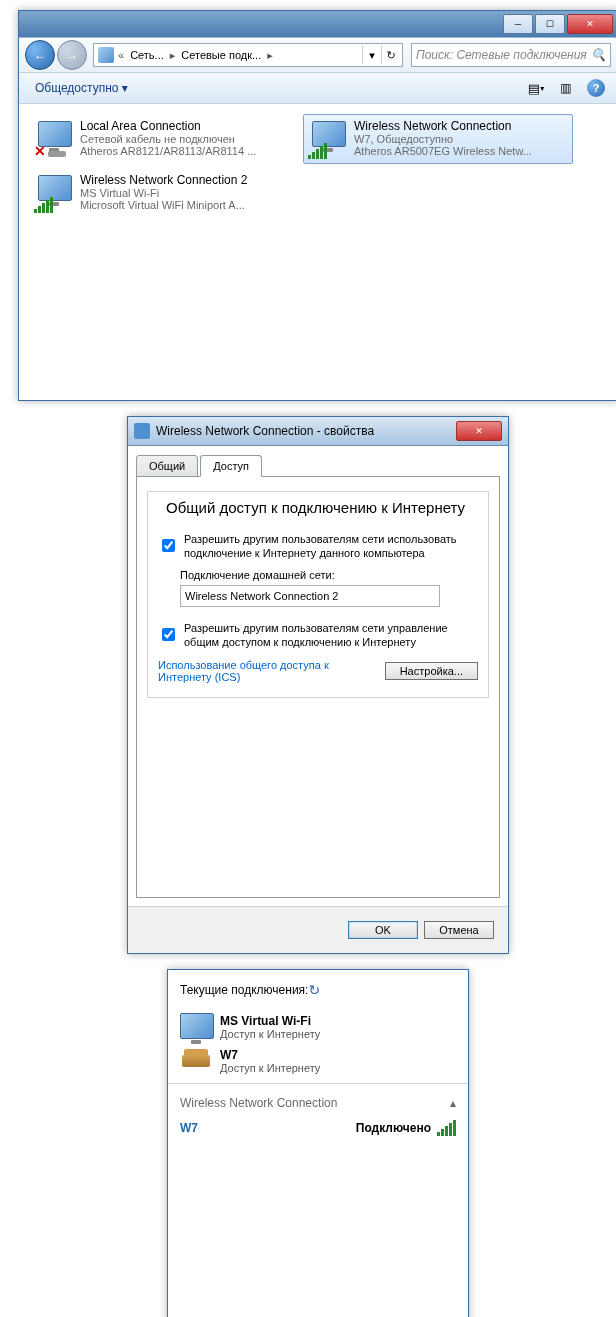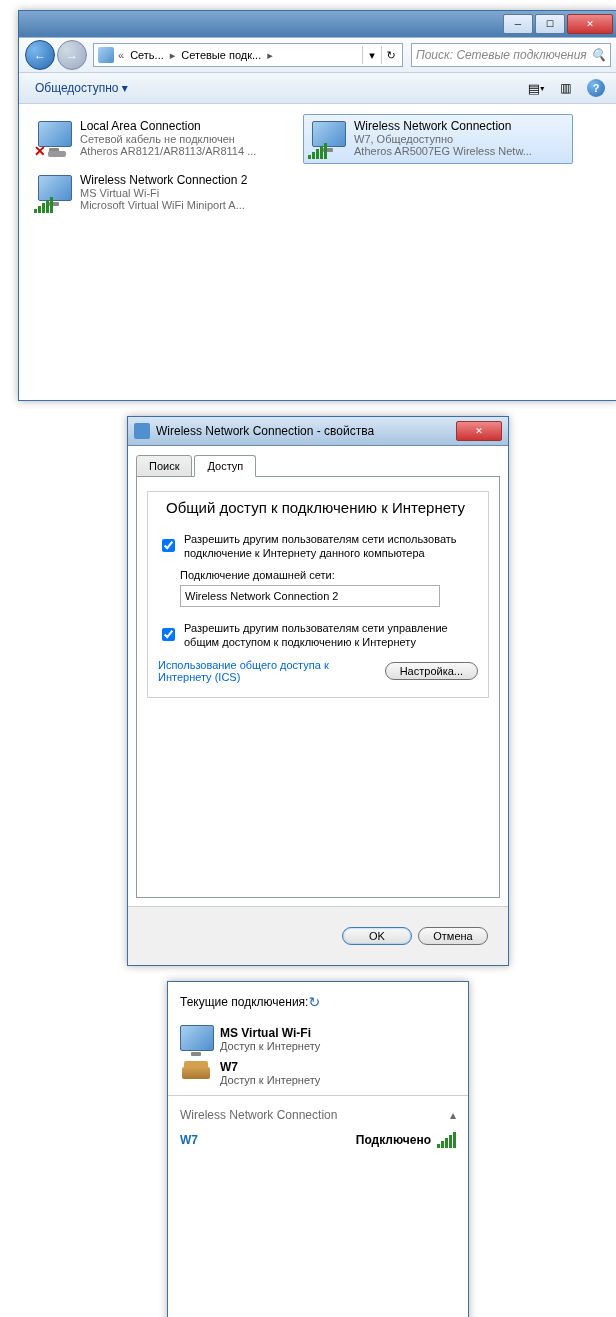--- a/index.html
+++ b/index.html
@@ -47,23 +47,23 @@
 .tabpane{border:1px solid #919b9c;padding:10px;min-height:400px;background:#fff}
 .group{border:1px solid #d0d0d0;padding:10px 10px 14px;margin-top:4px}
 .group-title{margin:-18px 0 8px 4px;background:#fff;display:inline-block;padding:0 4px;font-size:15px}
 .chkrow{display:flex;align-items:center;gap:6px;margin:8px 0}
 .chkrow input{margin-top:2px}
 .chkrow label{flex:1;font-size:11px;line-height:1.3}
 .sublbl{margin:6px 0 4px 22px;font-size:11px}
 .combo{margin-left:22px;width:250px;height:20px;border:1px solid #abadb3;padding:0 4px;font-size:11px;display:flex;align-items:center;background:#fff}
 .linkrow{display:flex;align-items:center;margin-top:10px}
 .link{color:#0066cc;cursor:pointer;font-size:11px;max-width:180px}
-.btn{padding:2px 14px;border:1px solid #707070;border-radius:9px;background:linear-gradient(to bottom,#f8f8f8,#e0e0e0);cursor:pointer;font-size:11px}
+.btn{padding:2px 14px;border:1px solid #707070;border-radius:0;background:linear-gradient(to bottom,#f8f8f8,#e0e0e0);cursor:pointer;font-size:11px}
 .btn.def{border-color:#3c7fb1;box-shadow:0 0 2px #6badee inset}
-.btnrow{display:flex;justify-content:flex-end;gap:6px;padding:20px;background:#f0f0f0;border-top:1px solid #d0d0d0}
+.btnrow{display:flex;justify-content:flex-end;gap:6px;padding:14px;background:#f0f0f0;border-top:1px solid #d0d0d0}
 
 .flyout{width:300px;margin:0 auto;border:1px solid #3b6ea5;background:#fff;box-shadow:0 0 8px rgba(0,0,0,0.3)}
 .flyout-inner{padding:12px}
 .fhead{display:flex;justify-content:flex-start;align-items:center;font-size:12px;margin-bottom:15px}
 .refresh{color:#2a6ab0;cursor:pointer;font-size:14px}
 .frow{display:flex;align-items:center;gap:8px;margin:6px 0}
 .ficon{width:32px;height:28px;position:relative;flex-shrink:0}
 .ficon .monitor{top:0;left:0}
 .bench{width:28px;height:12px;background:linear-gradient(to bottom,#d4a050,#a87830);border-radius:2px;position:absolute;top:8px;left:2px}
 .bench::before{content:"";position:absolute;top:-6px;left:2px;width:24px;height:6px;background:#d4a050;border-radius:2px 2px 0 0}
@@ -166,21 +166,21 @@
 </div>
 
 <div class="win win2">
   <div class="titlebar2">
     <div class="dlg-icon"></div>
     <div class="dlg-title">Wireless Network Connection - свойства</div>
     <div class="tbtn close">✕</div>
   </div>
   <div class="dlg-body">
     <div class="tabs">
-      <div class="tab">Поиск</div>
+      <div class="tab">Общий</div>
       <div class="tab active">Доступ</div>
     </div>
     <div class="tabpane">
       <div class="group">
         <div class="group-title">Общий доступ к подключению к Интернету</div>
         <div class="chkrow">
           <input type="checkbox" checked="" style="">
           <label>Разрешить другим пользователям сети использовать подключение к Интернету данного компьютера</label>
         </div>
         <div class="sublbl">Подключение домашней сети:</div>

